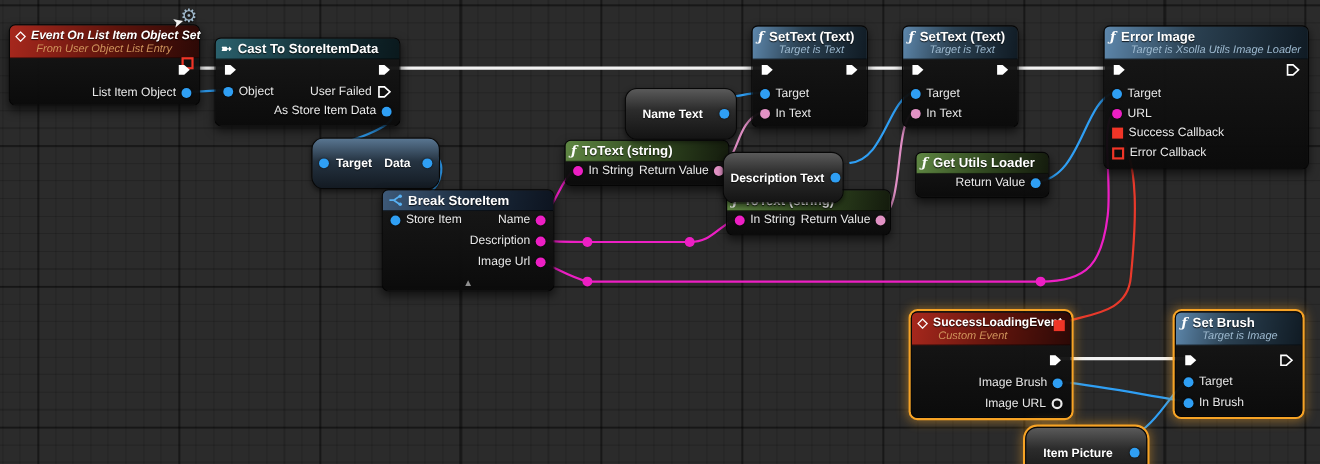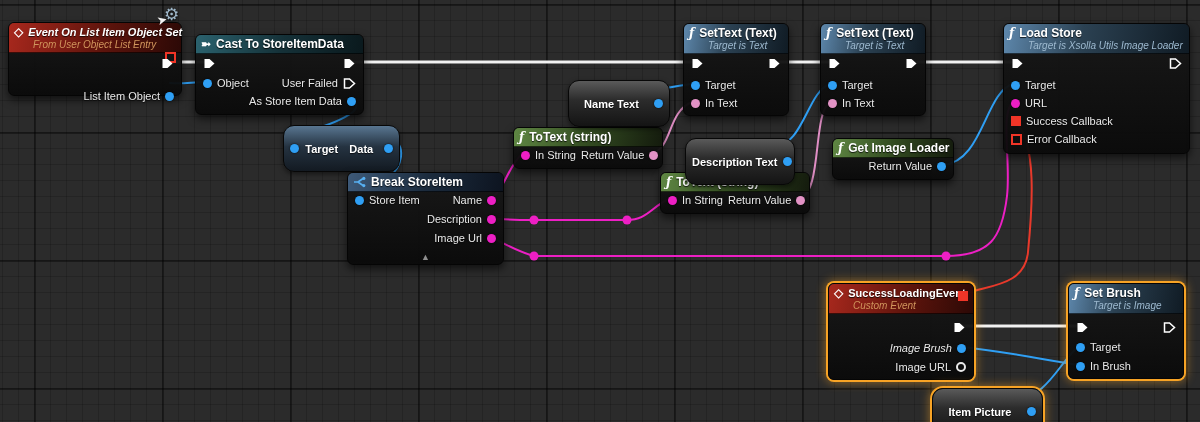--- a/index.html
+++ b/index.html
@@ -99,21 +99,21 @@
         <span class="t" style="font-size:11px;font-style:italic;">Event On List Item Object Set</span>
       </div>
       <div class="s">From User Object List Entry</div>
     </div>
     <span class="psq hollow delg" style="top:29px;"></span>
     <div class="prow pr-r" style="top:31px;">
       <svg class="pexec" width="13" height="13" viewBox="0 0 13 13">
           <path d="M1.5 2 h5 l5 4.5 -5 4.5 h-5 z" fill="#fff"></path>
         </svg>
     </div>
-    <div class="prow pr-r" style="top:64px;">
+    <div class="prow pr-r" style="top:52px;">
       <span class="lbl">List Item Object</span>
       <span class="pc c-obj"></span>
     </div>
   </div>
 
   <div class="node" style="left:195px;top:34px;width:167px;height:79px;">
     <div class="hdr hdr-teal hline">
       <span class="hic">➼</span>
       <span class="t">Cast To StoreItemData</span>
     </div>
@@ -238,21 +238,21 @@
     <div class="prow" style="top:52px;">
       <span class="pc c-obj"></span>
       <span class="lbl">Target</span>
     </div>
     <div class="prow" style="top:70px;">
       <span class="pc c-txt"></span>
       <span class="lbl">In Text</span>
     </div>
   </div>
 
-  <div class="pill" style="left:685px;top:138px;width:96px;">
+  <div class="pill" style="left:657px;top:138px;width:96px;">
     <span class="lbl">Description Text</span>
     <span class="pc c-obj"></span>
   </div>
 
   <div class="node" style="left:820px;top:23px;width:104px;height:91px;">
     <div class="hdr hdr-blue">
       <div class="hline">
         <span class="hic fic">ƒ</span>
         <span class="t">SetText (Text)</span>
       </div>
@@ -272,33 +272,33 @@
     </div>
     <div class="prow" style="top:70px;">
       <span class="pc c-txt"></span>
       <span class="lbl">In Text</span>
     </div>
   </div>
 
   <div class="node" style="left:832px;top:138px;width:120px;height:40px;">
     <div class="hdr hdr-green hline">
       <span class="hic fic">ƒ</span>
-      <span class="t">Get Image Loader</span>
+      <span class="t">Get Utils Loader</span>
     </div>
     <div class="prow pr-r" style="top:18px;">
       <span class="lbl">Return Value</span>
       <span class="pc c-obj"></span>
     </div>
   </div>
 
   <div class="node" style="left:1003px;top:23px;width:185px;height:129px;">
     <div class="hdr hdr-blue">
       <div class="hline">
         <span class="hic fic">ƒ</span>
-        <span class="t">Load Store</span>
+        <span class="t">Error Image</span>
       </div>
       <div class="s">Target is Xsolla Utils Image Loader</div>
     </div>
     <div class="prow pr-s" style="top:30px;">
       <svg class="pexec" width="13" height="13" viewBox="0 0 13 13">
           <path d="M1.5 2 h5 l5 4.5 -5 4.5 h-5 z" fill="#fff"></path>
         </svg>
       <svg class="pexec" width="13" height="13" viewBox="0 0 13 13">
           <path d="M1.5 2 h5 l5 4.5 -5 4.5 h-5 z" fill="none" stroke="#fff" stroke-width="1.5"></path>
         </svg>
@@ -328,21 +328,21 @@
         <span class="t" style="font-size:11px;">SuccessLoadingEvent</span>
       </div>
       <div class="s">Custom Event</div>
     </div>
     <span class="psq delg"></span>
     <div class="prow pr-r" style="top:34px;">
       <svg class="pexec" width="13" height="13" viewBox="0 0 13 13">
           <path d="M1.5 2 h5 l5 4.5 -5 4.5 h-5 z" fill="#fff"></path>
         </svg>
     </div>
-    <div class="prow pr-r" style="top:55px;font-style:italic;">
+    <div class="prow pr-r" style="top:55px;">
       <span class="lbl">Image Brush</span>
       <span class="pc c-obj"></span>
     </div>
     <div class="prow pr-r" style="top:74px;">
       <span class="lbl">Image URL</span>
       <span class="pc c-str hollow"></span>
     </div>
   </div>
 
   <div class="node sel" style="left:1068px;top:283px;width:114px;height:94px;">

